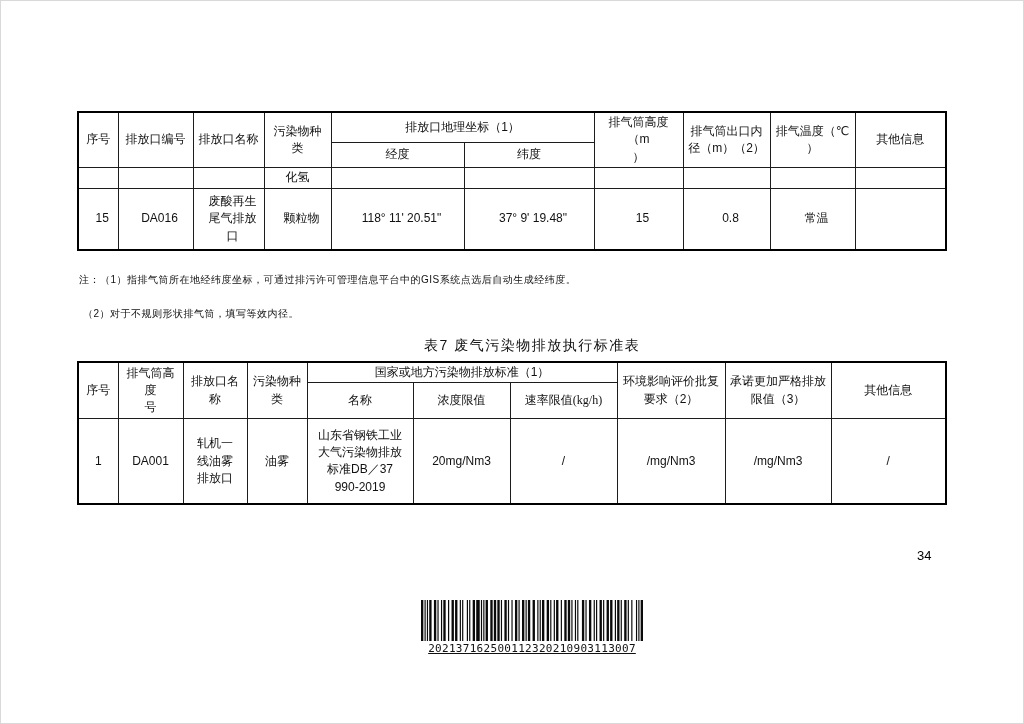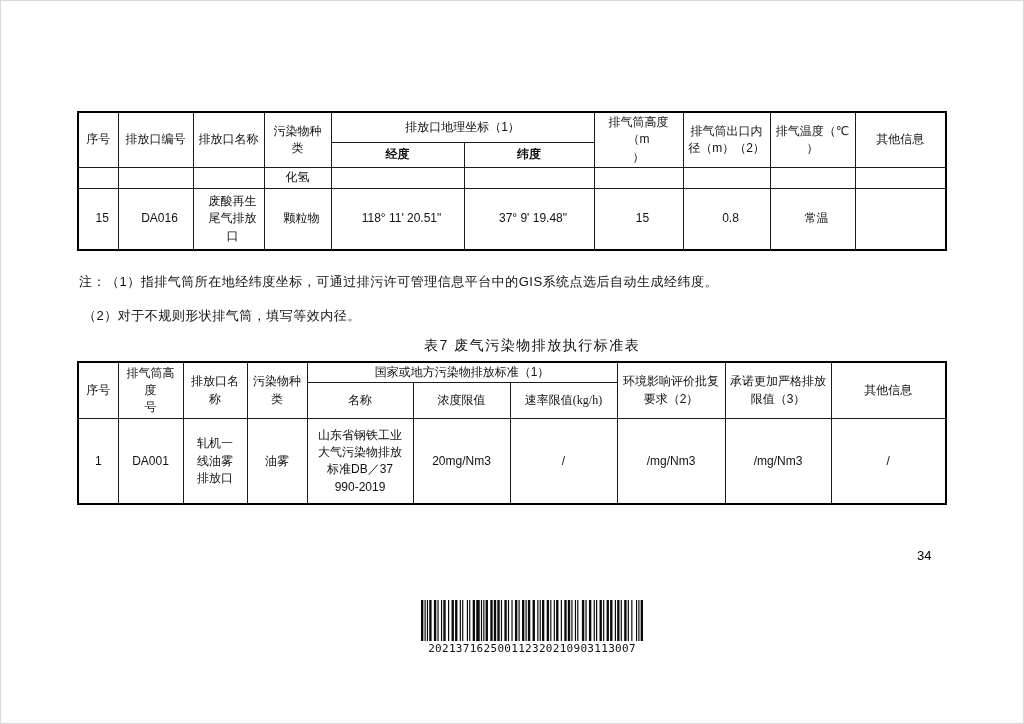--- a/index.html
+++ b/index.html
@@ -12,35 +12,35 @@
     position:absolute;border-collapse:collapse;table-layout:fixed;
     font-size:12px;color:#111;border:2px solid #000;
   }
   table.tbl td{
     border:1px solid #1c1c1c;text-align:center;vertical-align:middle;
     white-space:pre-line;padding:1px 4px;line-height:1.45;overflow:hidden;
   }
   .t1{left:76px;top:110px;width:868px;}
   .t2{left:76px;top:360px;width:868px;}
   .t1 tr.rh1 td{height:24px;}
-  .t1 tr.rh2 td{height:20px;font-weight:bold;}
+  .t1 tr.rh2 td{height:20px;}
   .t1 tr.carry td{height:18px;margin-left:36px;}
   .t1 tr.data td{height:58px;padding-left:12px;}
   .t2 tr.rh1 td{height:17px;}
   .t2 tr.rh2 td{height:33px;font-family:Liberation Serif, serif;}
   .t2 tr.data td{height:82px;}
-  .note{position:absolute;font-size:13px;letter-spacing:0.5px;color:#111;}
+  .note{position:absolute;font-size:10px;letter-spacing:0.5px;color:#111;}
   .note1{left:78px;top:272px;}
   .note2{left:82px;top:306px;}
   .t7title{
     position:absolute;left:423px;top:336px;font-size:14px;font-weight:normal;
     letter-spacing:1.5px;color:#111;
   }
   .pageno{position:absolute;left:916px;top:547px;font-size:13px;color:#000000;}
-  .barcode-wrap{position:absolute;left:420px;top:599px;width:222px;text-align:center;}
+  .barcode-wrap{position:absolute;left:420px;top:599px;width:222px;text-align:center;text-decoration:underline;}
   .barcode-svg{width:222px;height:41px;display:block;}
   .barcode-num{
     font-family:"DejaVu Sans Mono","Liberation Mono",monospace;
     font-size:11px;letter-spacing:0.3px;margin-top:1px;color:#111;white-space:nowrap;
   }
 </style>
 </head>
 <body>
 
 <div class="page">

